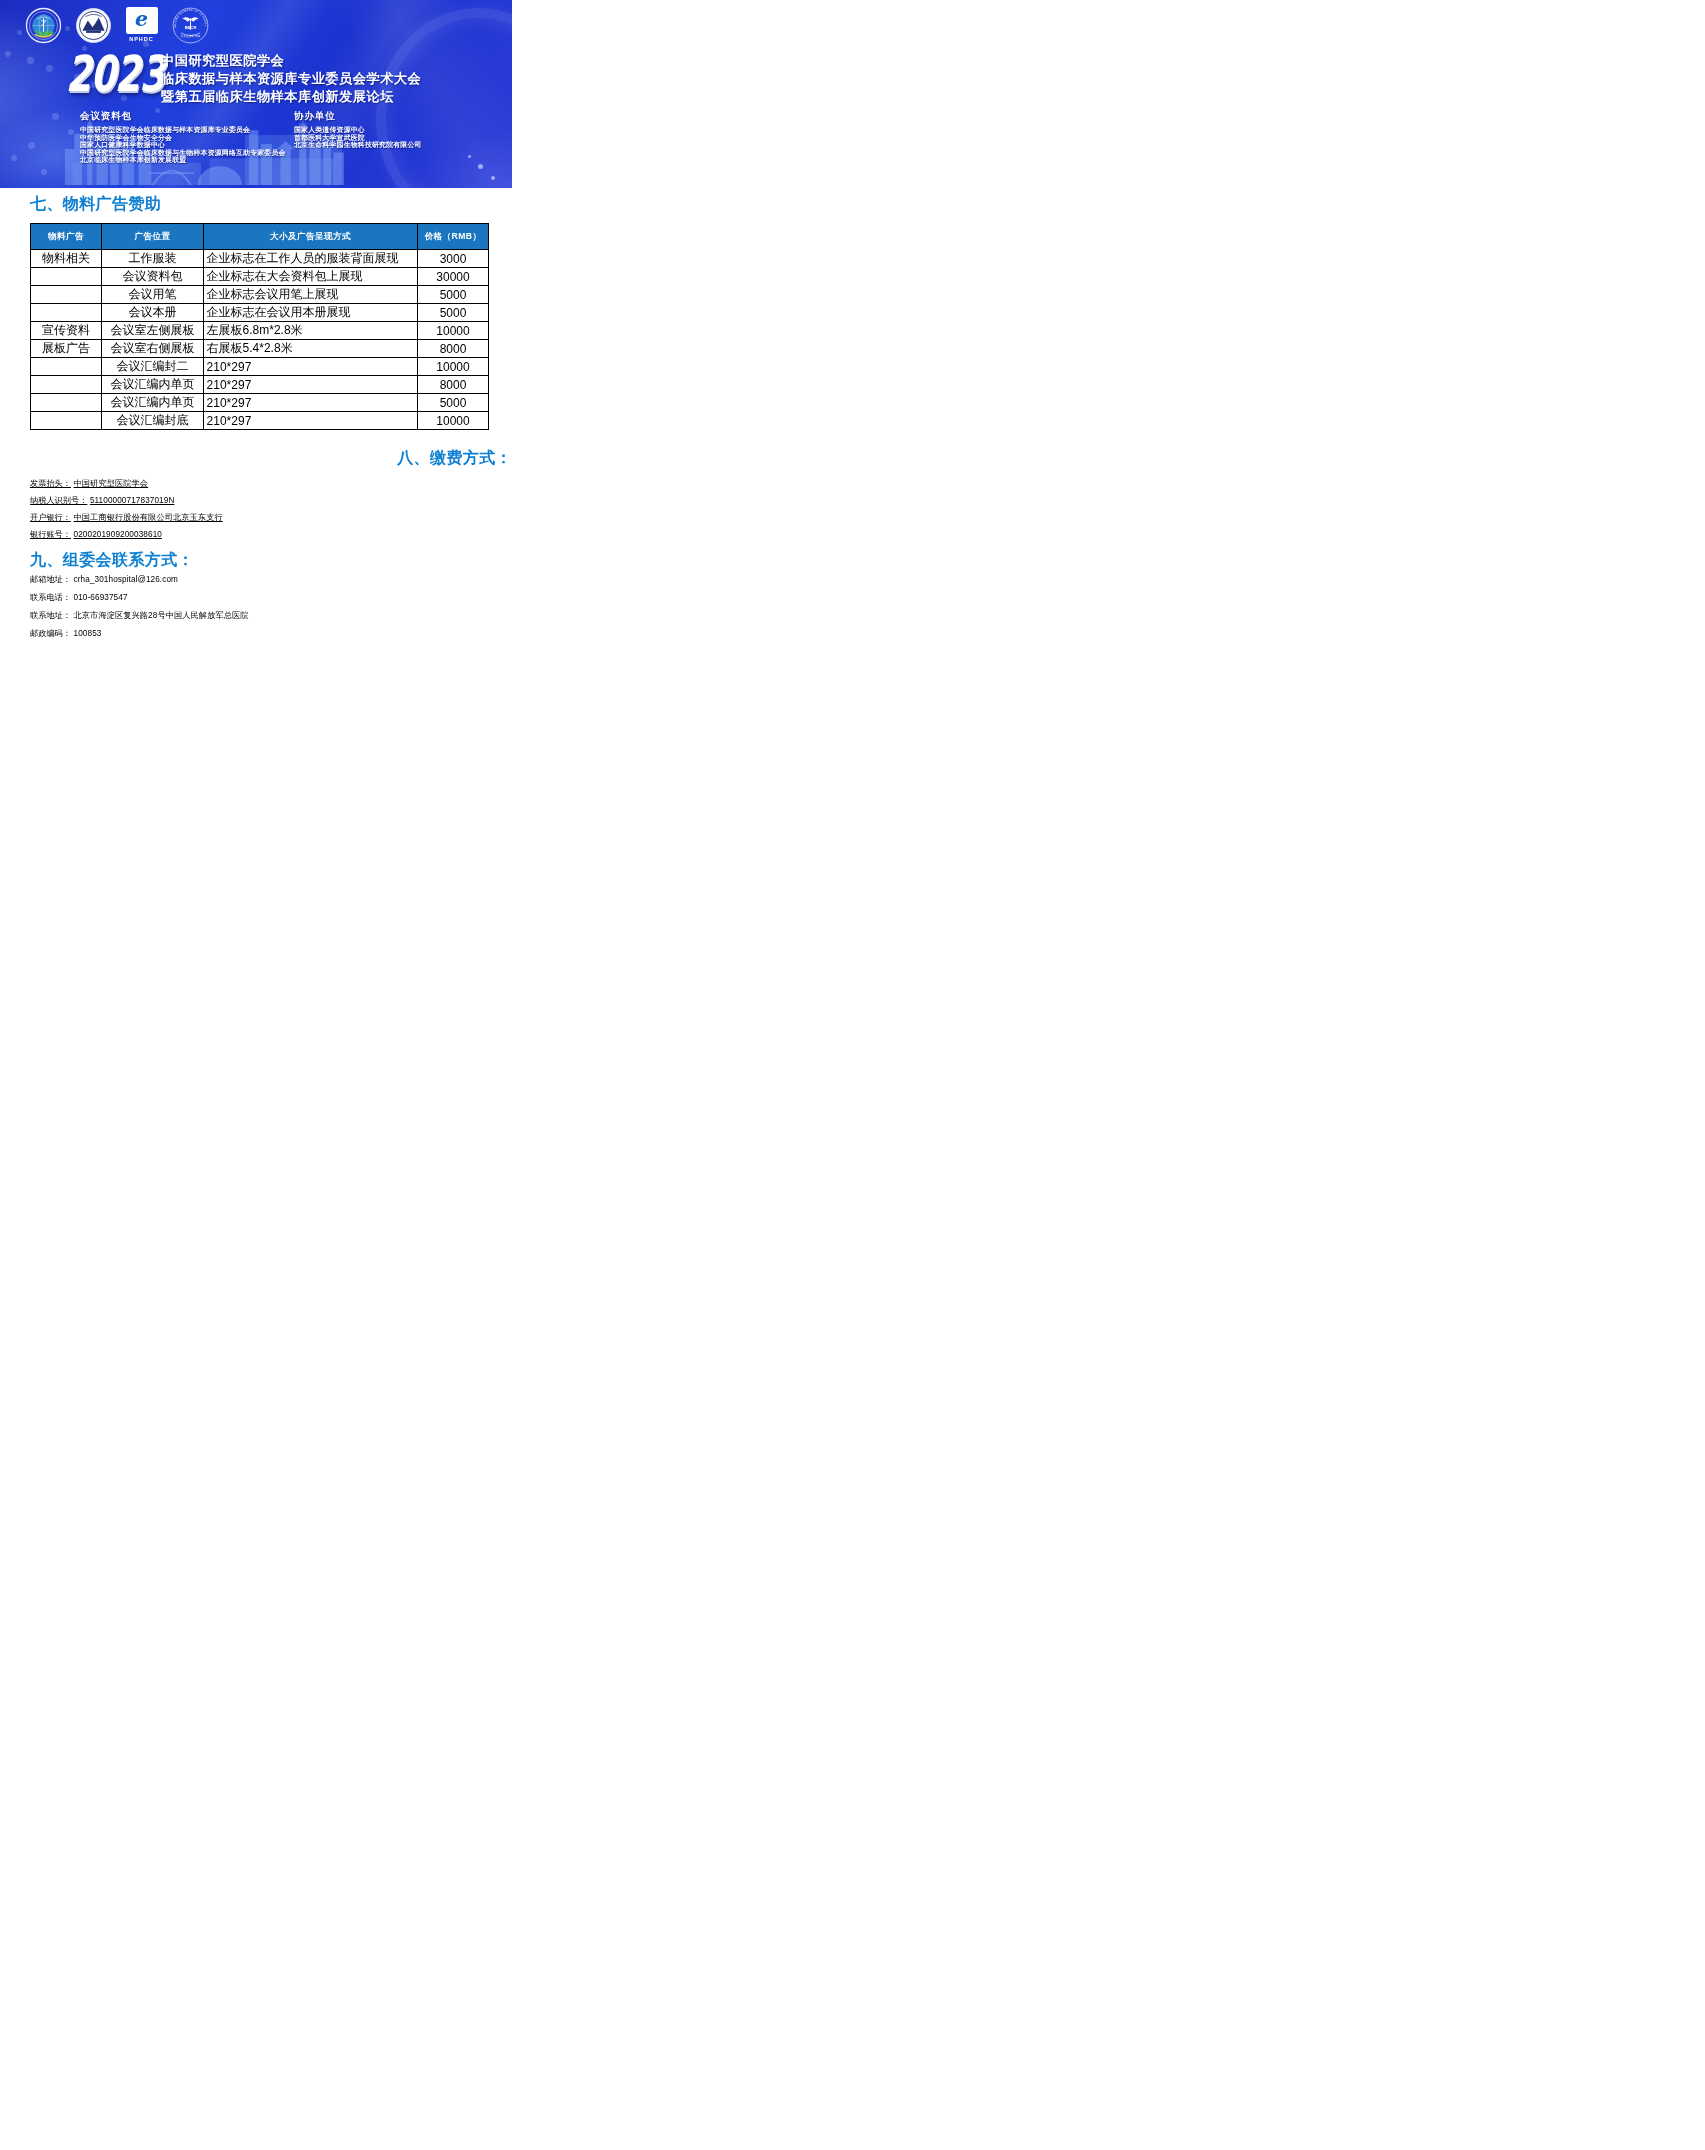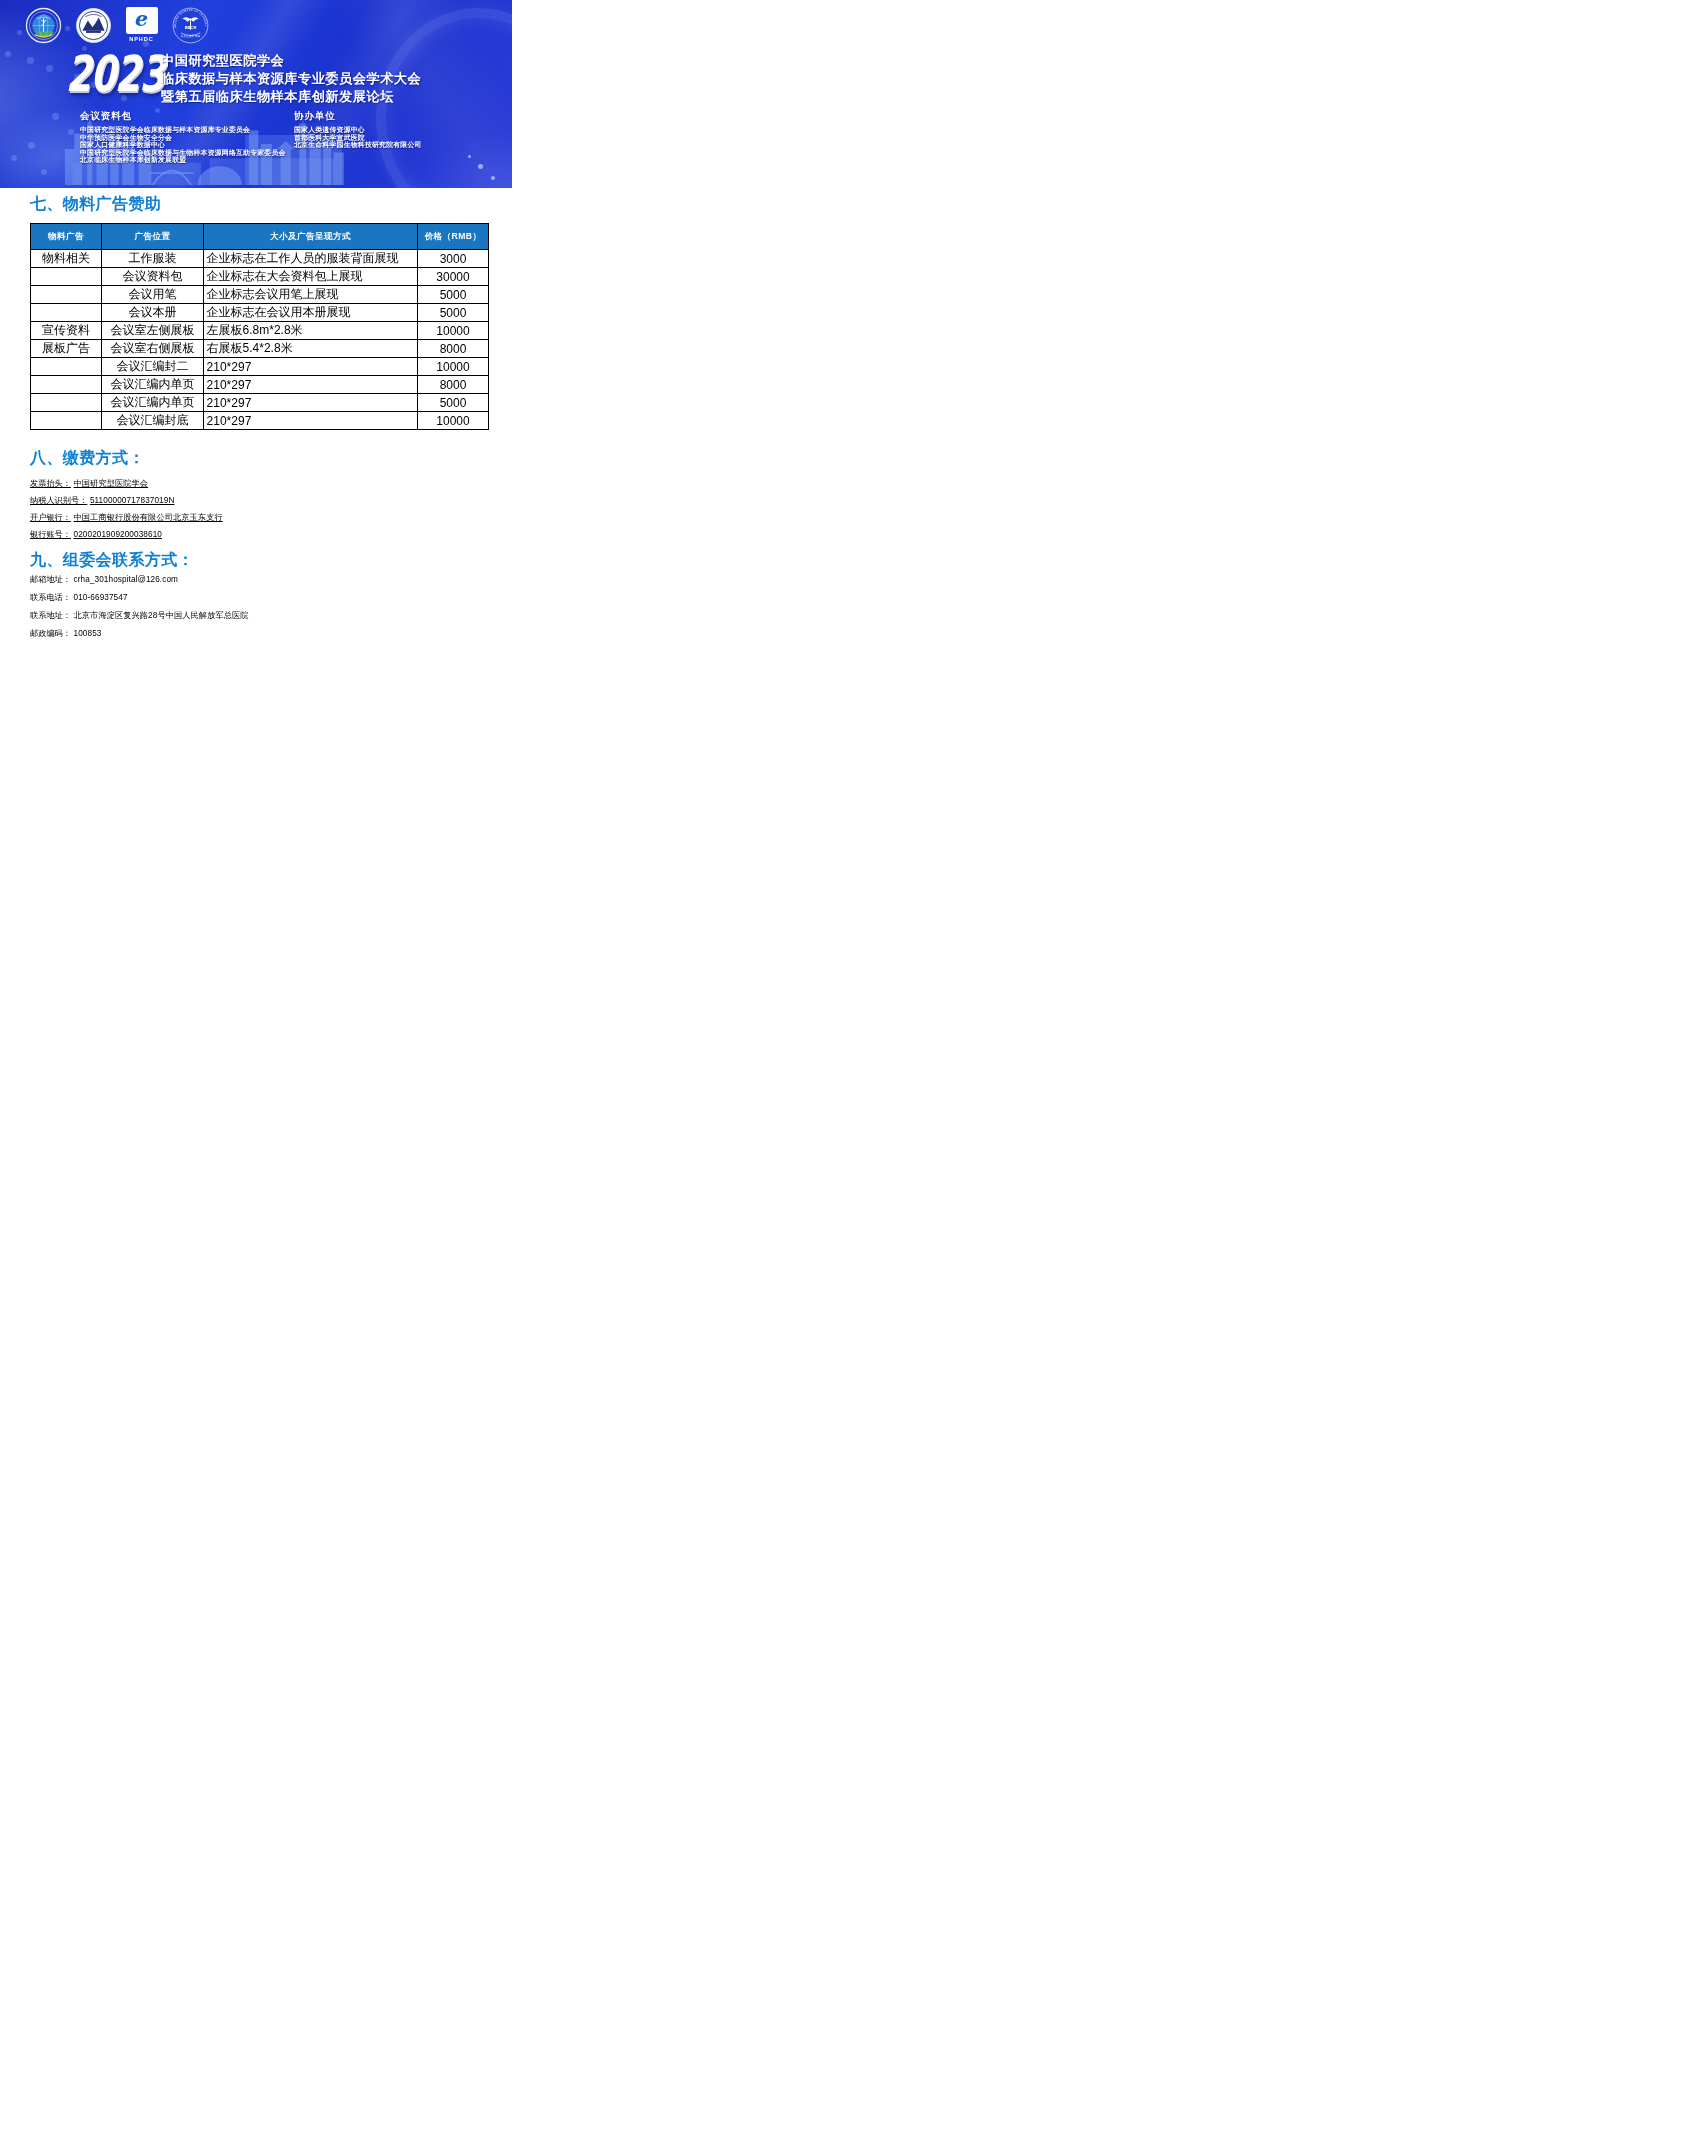--- a/index.html
+++ b/index.html
@@ -59,21 +59,21 @@
   #sec7-heading{margin:8.6px 0 0 30px;}
   table.sponsor{margin:13.8px 0 0 30px;border-collapse:collapse;table-layout:fixed;width:458px;
     border:1.3px solid #000;}
   table.sponsor th{background:var(--table-header-bg,#1a76c0);color:#fff;font-size:8.6px;font-weight:bold;
     height:23px;border:0.9px solid #000;text-align:center;white-space:nowrap;letter-spacing:0.4px;}
   table.sponsor td{height:16px;border:0.9px solid #000;font-size:12px;padding:0;text-align:center;
     overflow:hidden;white-space:nowrap;}
   table.sponsor td.c3{text-align:left;padding-left:2.6px;}
   .colw1{width:71px;} .colw2{width:102px;} .colw3{width:214px;} .colw4{width:71px;}
 
-  #sec8-heading{margin:20.6px 0 0 30px;}
+  #sec8-heading{margin:20.6px 0 0 30px;text-align:right;}
   .pay-lines{margin:11.2px 0 0 30px;}
   .pay-line{margin:0;font-size:8.2px;line-height:17px;text-decoration:underline;}
   .pay-label{font-weight:normal;}
   .pay-value{margin-left:2.6px;letter-spacing:0.1px;}
 
   #sec9-heading{margin:9.5px 0 0 30px;}
   .contact-list{margin:5.2px 0 0 30px;}
   .contact-row{margin:0;font-size:8.2px;line-height:18px;}
   .cname{display:inline-block;width:28px;text-align-last:justify;text-align:justify;}
   .cphone{margin-left:6.9px;letter-spacing:0.2px;}

